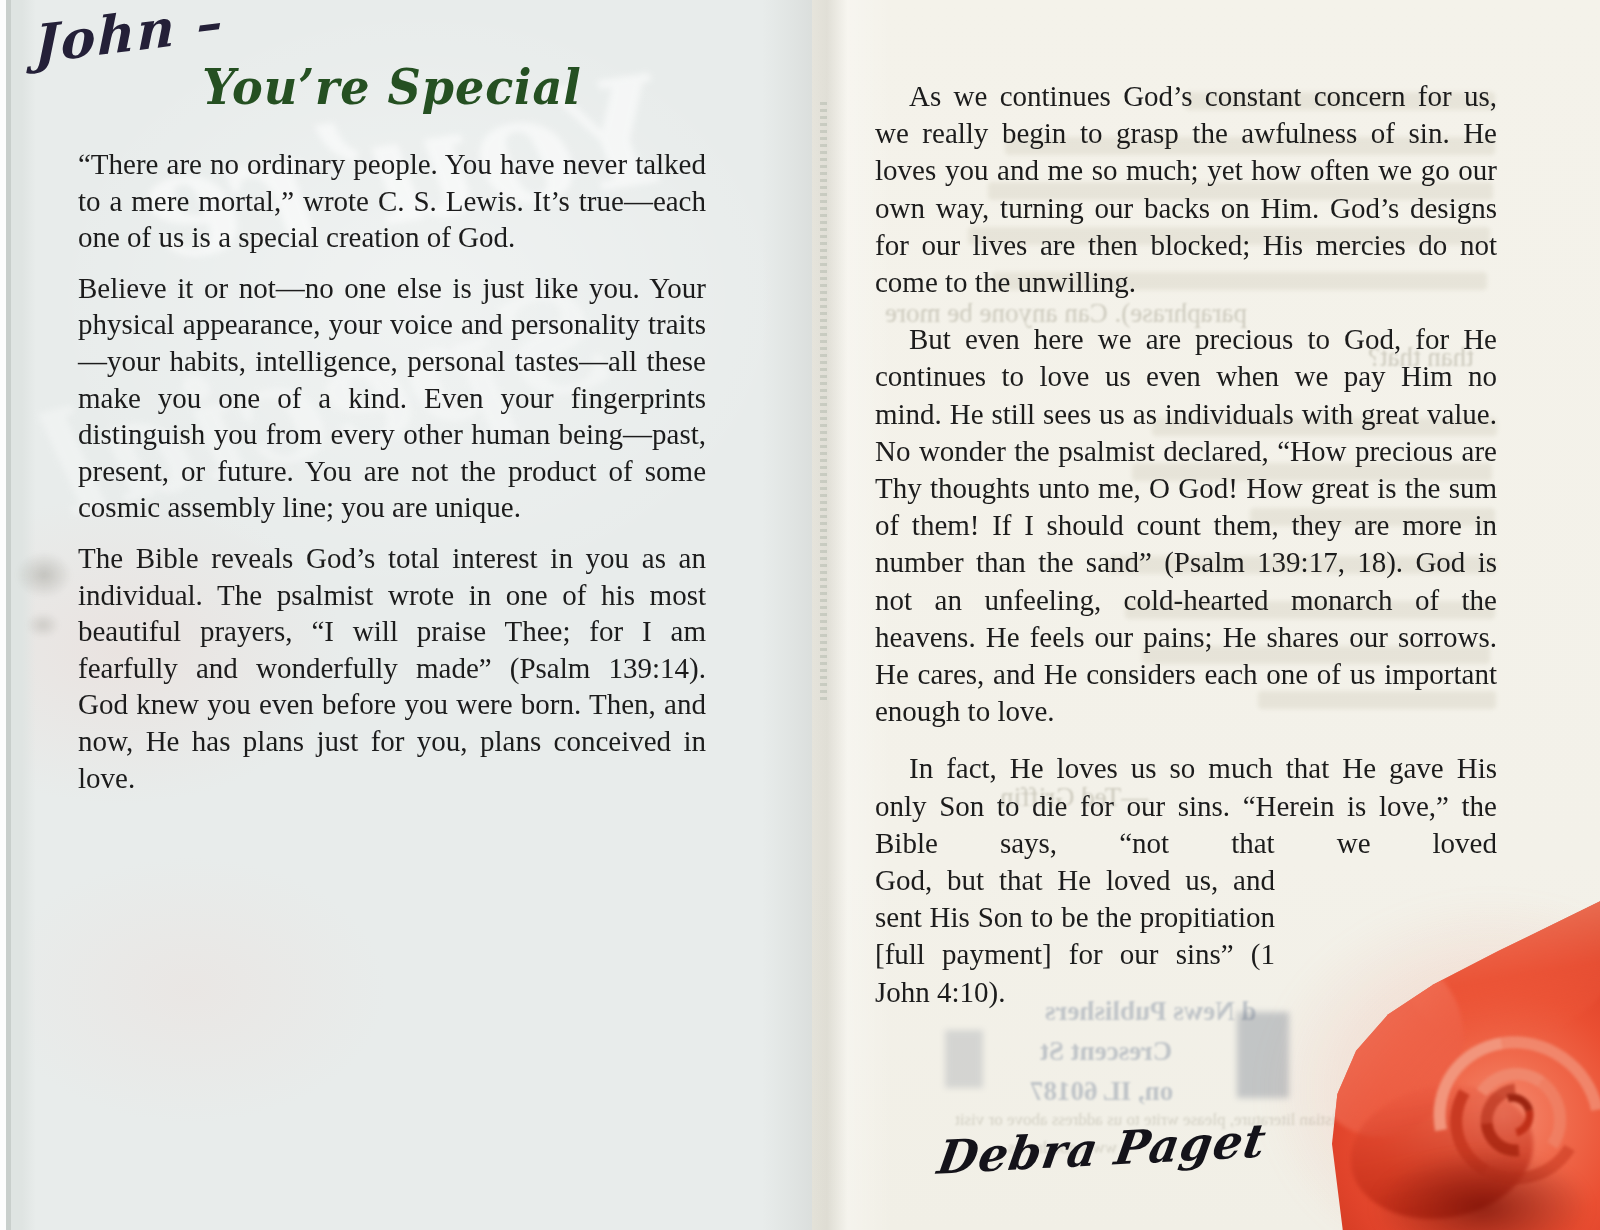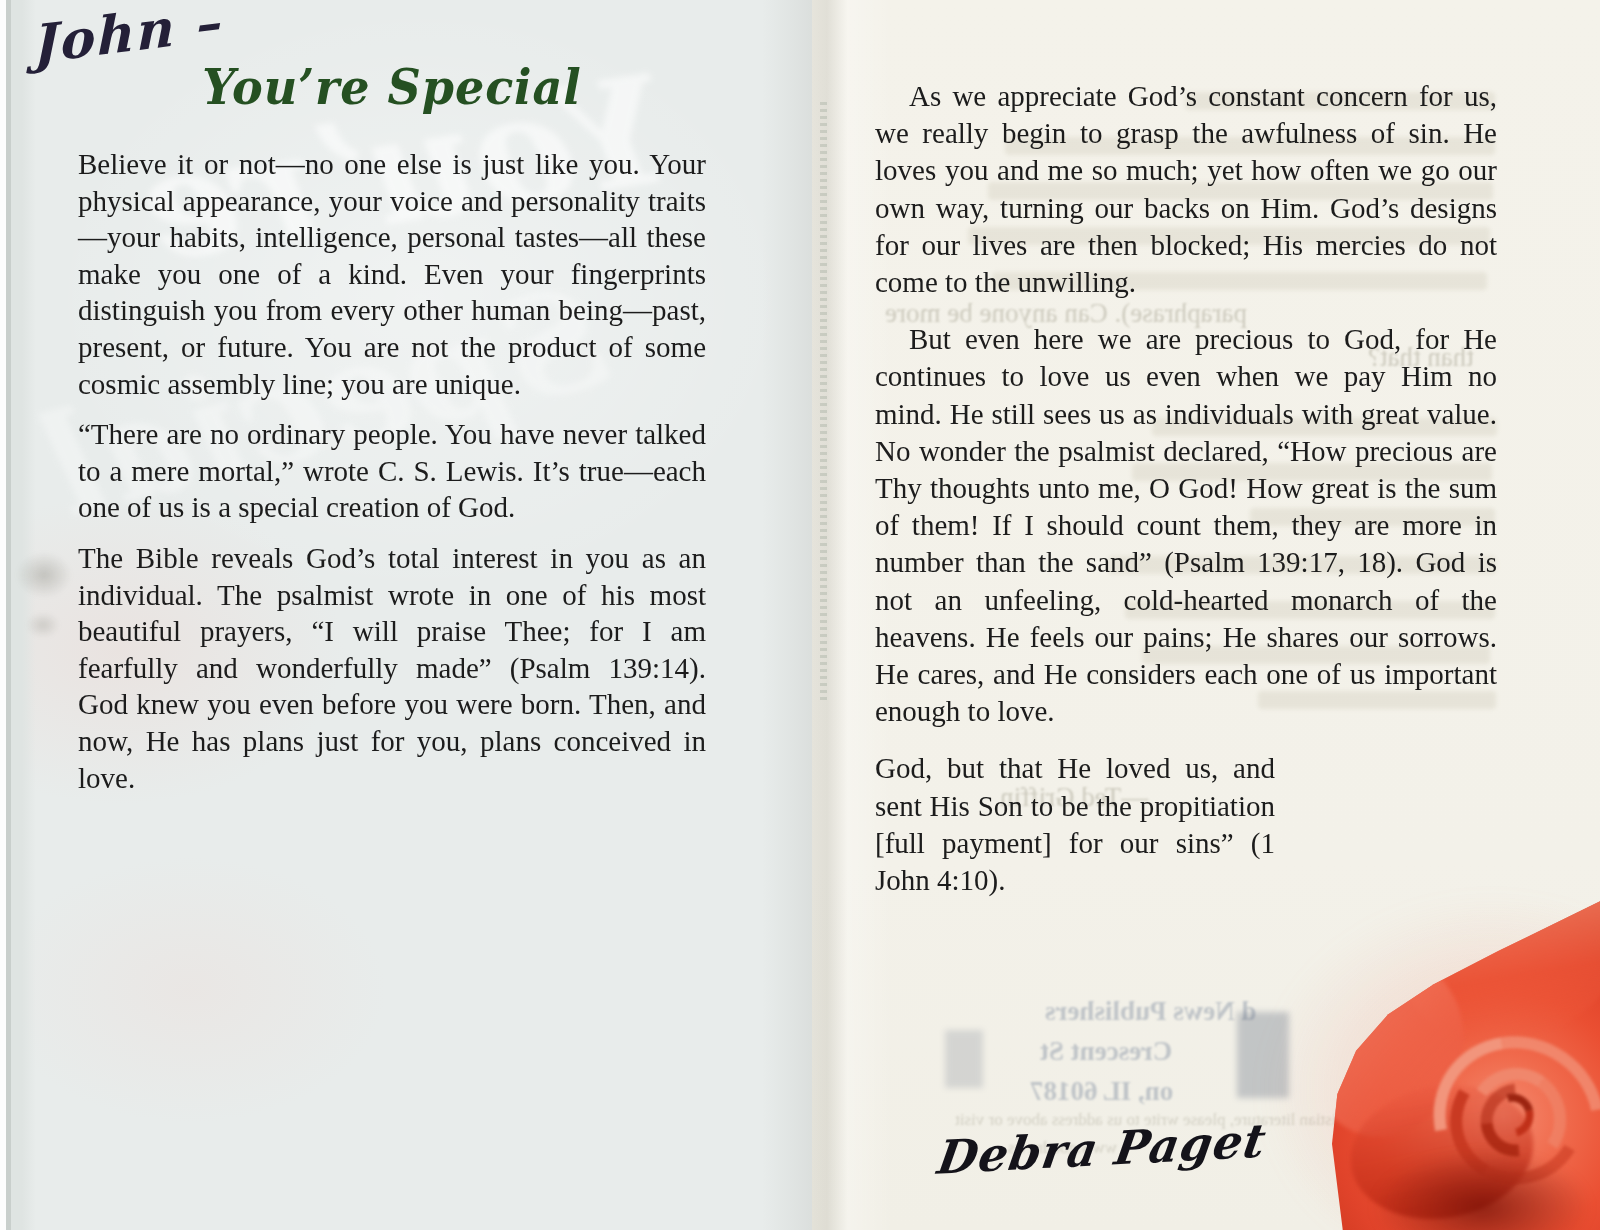--- a/index.html
+++ b/index.html
@@ -155,28 +155,29 @@
 <div class="gtext gpub" style="left:1030px; top:1076px;">on, IL 60187</div>
 <div class="gblock" style="left:1237px; top:1012px; width:52px; height:86px; opacity:.35;"></div>
 <div class="gblock" style="left:945px;  top:1030px; width:38px; height:58px; opacity:.22;"></div>
 <div class="gtext gsmall" style="left:955px; top:1110px;">Christian literature, please write to us address above or visit</div>
 <div class="gtext gsmall" style="left:1008px; top:1138px;">www.goodnews</div>
 
 <div class="handwritten-note">John –</div>
 <div class="page-title">You’re Special</div>
 
 <div class="left-column">
+  <p>“There are no ordinary people. You have never talked to a mere mortal,” wrote C. S. Lewis. It’s true—each one of us is a special creation of God.</p>
   <p>Believe it or not—no one else is just like you. Your physical appearance, your voice and personality traits—your habits, intelligence, personal tastes—all these make you one of a kind. Even your fingerprints distinguish you from every other human being—past, pres­ent, or future. You are not the product of some cosmic assembly line; you are unique.</p>
-  <p>“There are no ordinary people. You have never talked to a mere mortal,” wrote C. S. Lewis. It’s true—each one of us is a special creation of God.</p>
   <p>The Bible reveals God’s total interest in you as an individual. The psalmist wrote in one of his most beautiful prayers, “I will praise Thee; for I am fearfully and wonderfully made” (Psalm 139:14). God knew you even before you were born. Then, and now, He has plans just for you, plans conceived in love.</p>
 </div>
 
 <div class="right-column">
-  <p>As we appreciate God’s constant concern for us, we really begin to grasp the awfulness of sin. He loves you and me so much; yet how often we go our own way, turning our backs on Him. God’s designs for our lives are then blocked; His mercies do not come to the unwilling.</p>
+  <p>As we continues God’s constant concern for us, we really begin to grasp the awfulness of sin. He loves you and me so much; yet how often we go our own way, turning our backs on Him. God’s designs for our lives are then blocked; His mercies do not come to the unwilling.</p>
   <p>But even here we are precious to God, for He continues to love us even when we pay Him no mind. He still sees us as individu­als with great value. No wonder the psalmist declared, “How precious are Thy thoughts unto me, O God! How great is the sum of them! If I should count them, they are more in number than the sand” (Psalm 139:17, 18). God is not an unfeeling, cold-hearted monarch of the heavens. He feels our pains; He shares our sorrows. He cares, and He considers each one of us important enough to love.</p>
+  <p class="final-part1">In fact, He loves us so much that He gave His only Son to die for our sins. “Herein is love,” the Bible says, “not that we loved</p>
   <p class="final-part2">God, but that He loved us, and sent His Son to be the pro­pitiation [full payment] for our sins” (1 John 4:10).</p>
 </div>
 
 <div class="signature">Debra Paget</div>
 
 <div class="rose-glow"></div>
 <div class="rose">
   <div class="rp rp1"></div>
   <div class="rp rp2"></div>
   <div class="rp rp3"></div>

